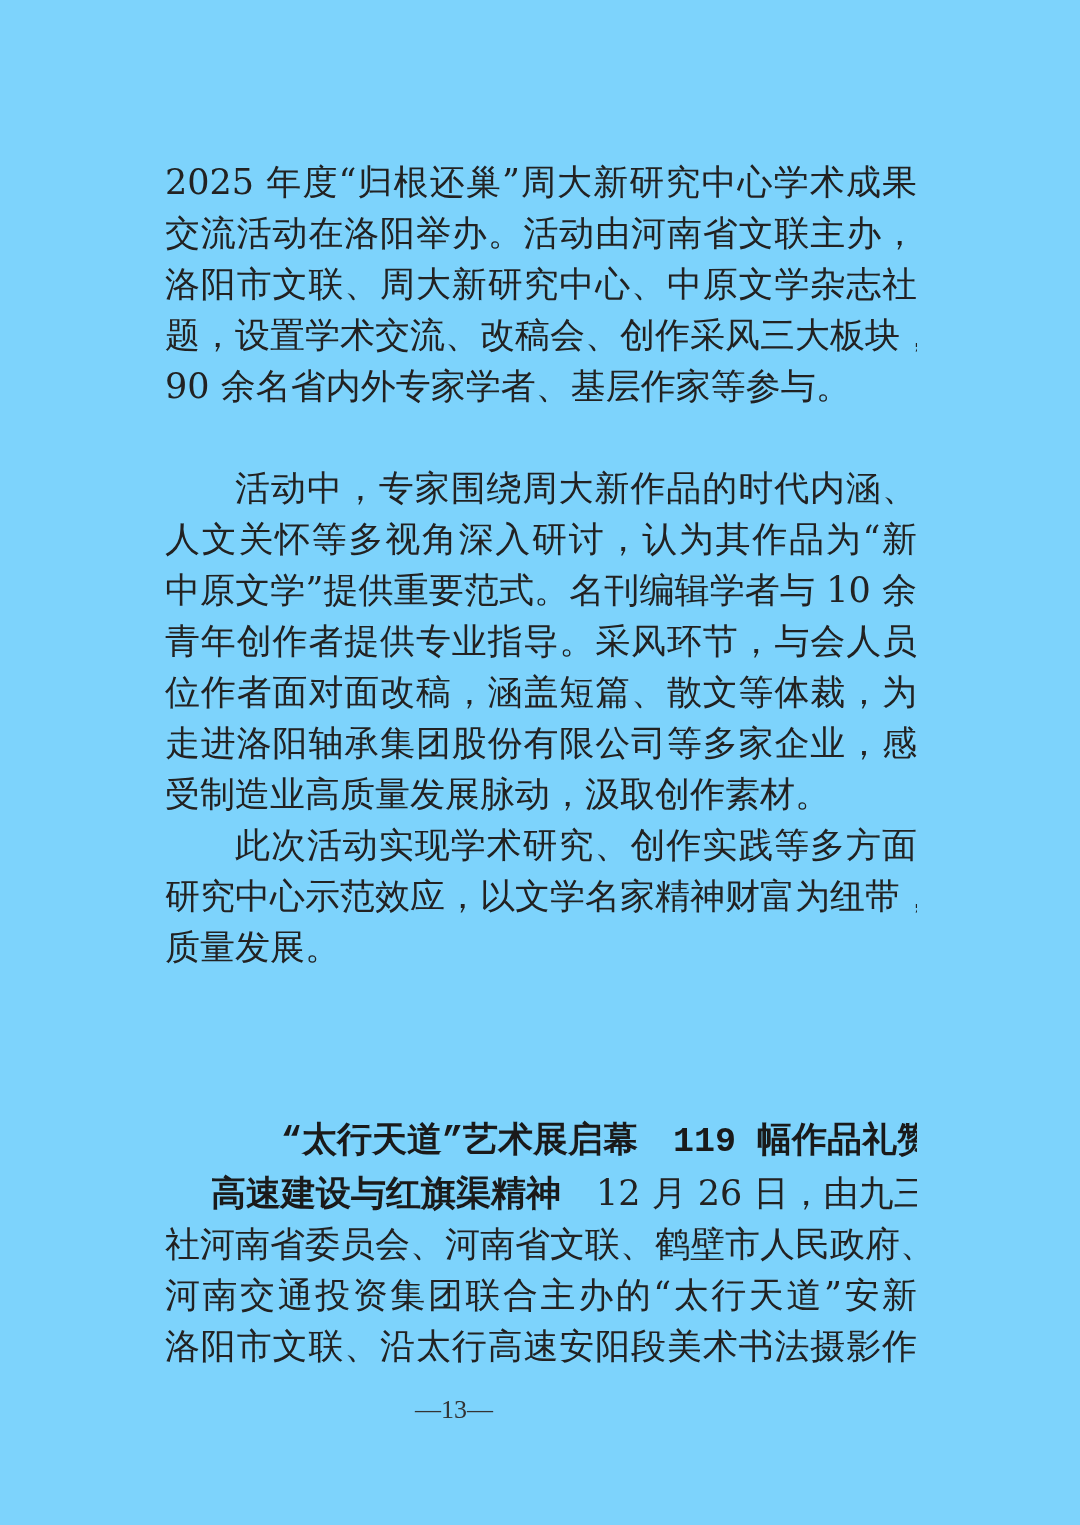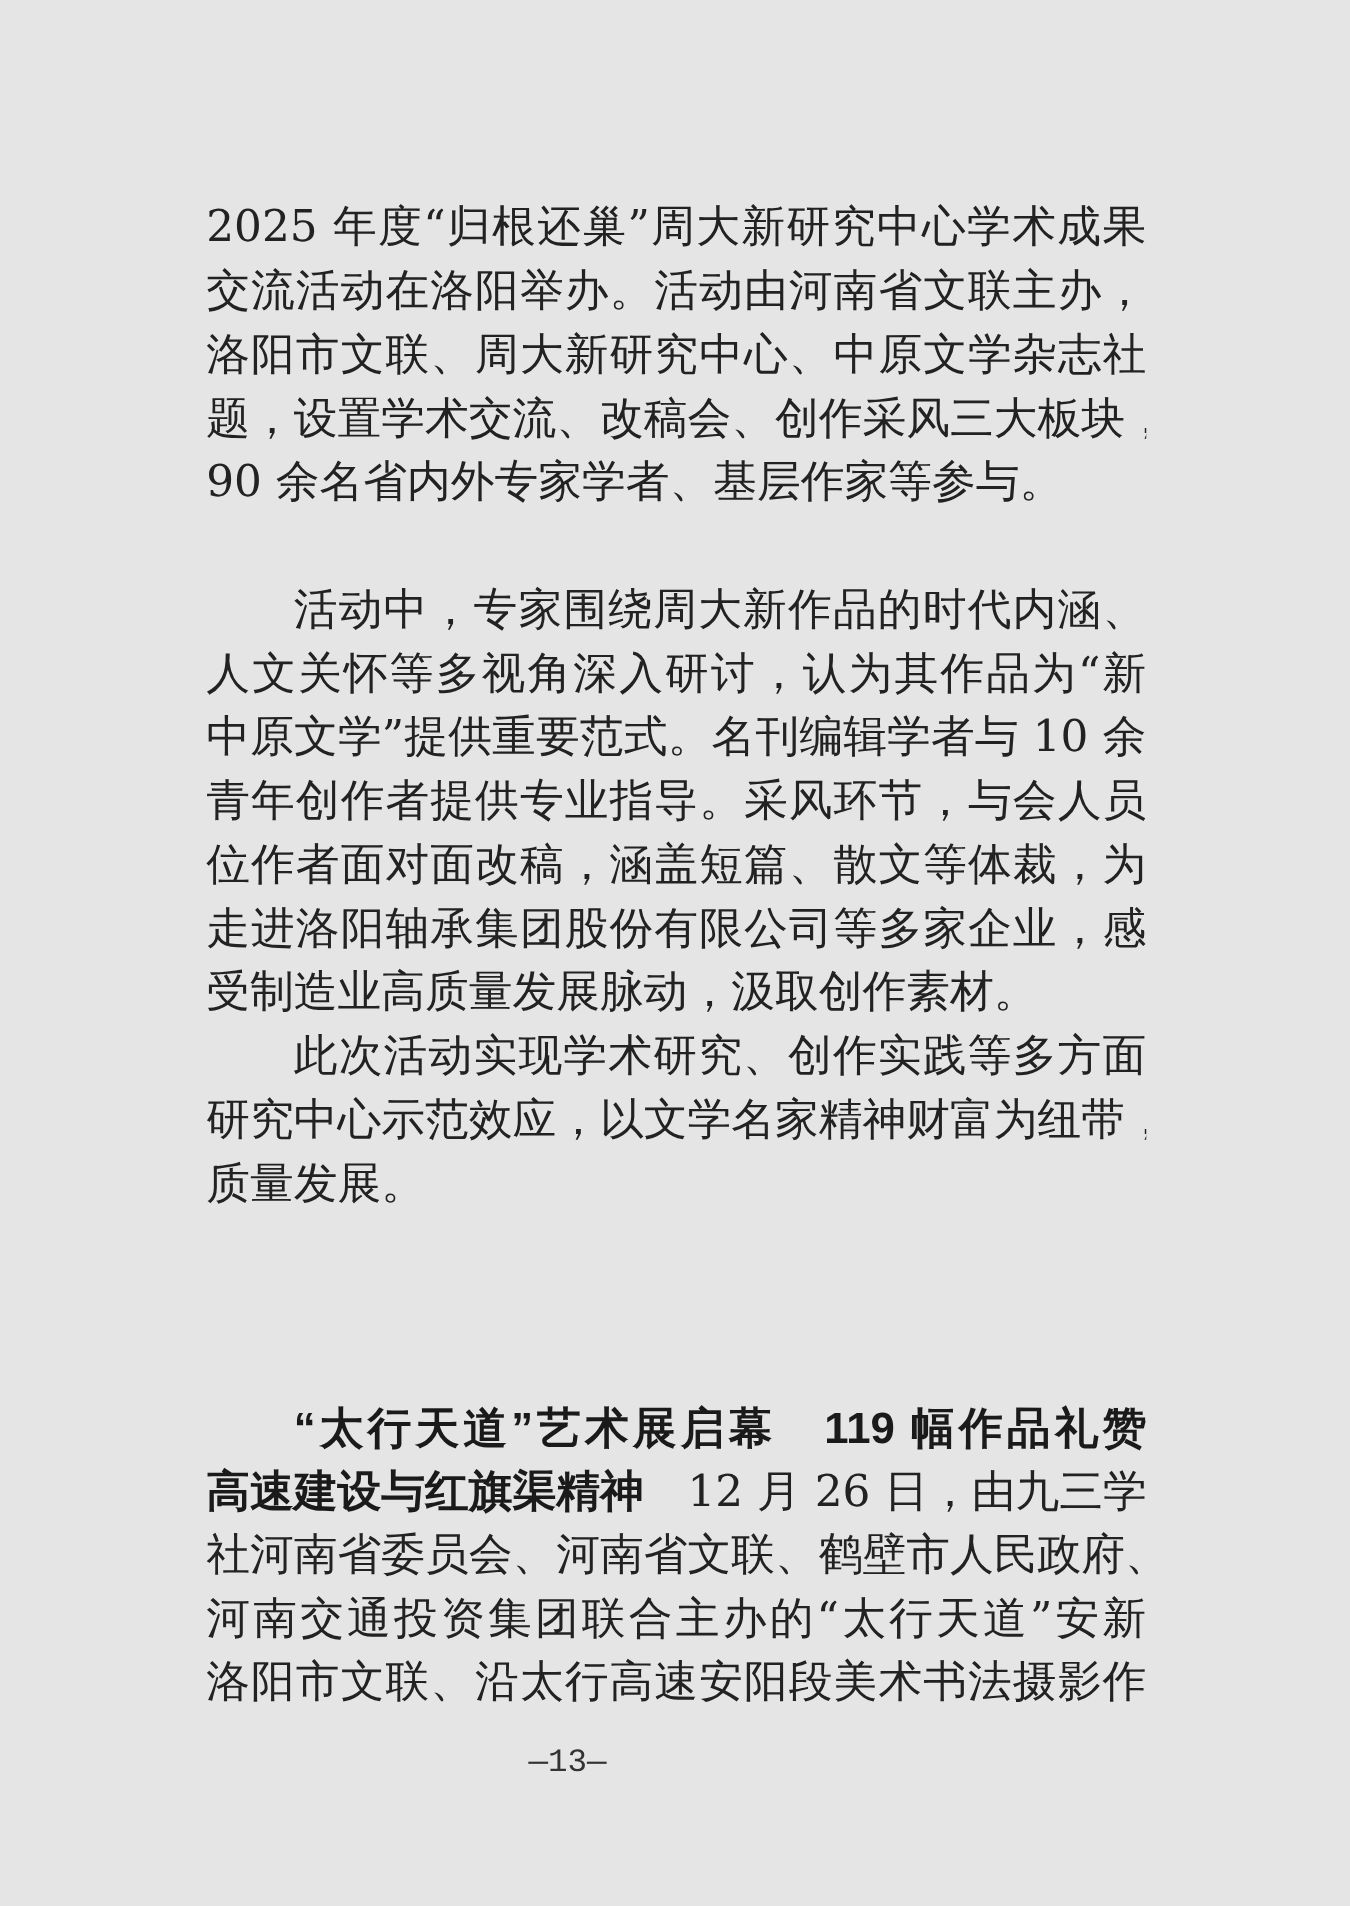--- a/index.html
+++ b/index.html
@@ -1,23 +1,23 @@
 <!DOCTYPE html>
 <html><head>
 <meta charset="utf-8">
 <style>
   html, body { margin: 0; padding: 0; background: #ffffff; }
   body { width: 1080px; height: 1525px; position: relative; overflow: hidden; }
-  .page { position: absolute; left: 0; top: 0; width: 1080px; height: 1525px; background: #e5e5e5; }
+  .page { position: absolute; left: 0; top: 0; width: 1080px; height: 1525px; background: #7dd3fc; }
   .text-block { position: absolute; left: 165px; width: 752px; color: #222; font-family: "DejaVu Serif", "Liberation Serif", serif; }
   .line { display: block; height: 51px; line-height: 51px; font-size: 35px; text-align: justify; text-align-last: justify; white-space: nowrap; overflow: hidden; letter-spacing: 0; }
   .line.last { text-align-last: left; }
   .indent { padding-left: 70px; }
-  .bold { font-family: Liberation Sans, sans-serif; font-weight: bold; color: #1a1a1a; }
-  .footer { position: absolute; left: 0; width: 908px; top: 1395px; text-align: center; font-family: Liberation Mono, monospace; font-size: 26px; color: #333; }
+  .bold { font-family: Liberation Mono, monospace; font-weight: bold; color: #1a1a1a; margin-left: 46px; }
+  .footer { position: absolute; left: 0; width: 908px; top: 1395px; text-align: center; font-family: Liberation Serif, serif; font-size: 26px; color: #333; }
 </style>
 </head>
 <body>
 
 <div class="page">
 
   <div class="text-block" style="top:157px;">
     <span class="line">2025 年度“归根还巢”周大新研究中心学术成果</span>
     <span class="line">交流活动在洛阳举办。活动由河南省文联主办，</span>
     <span class="line">洛阳市文联、周大新研究中心、中原文学杂志社</span>

